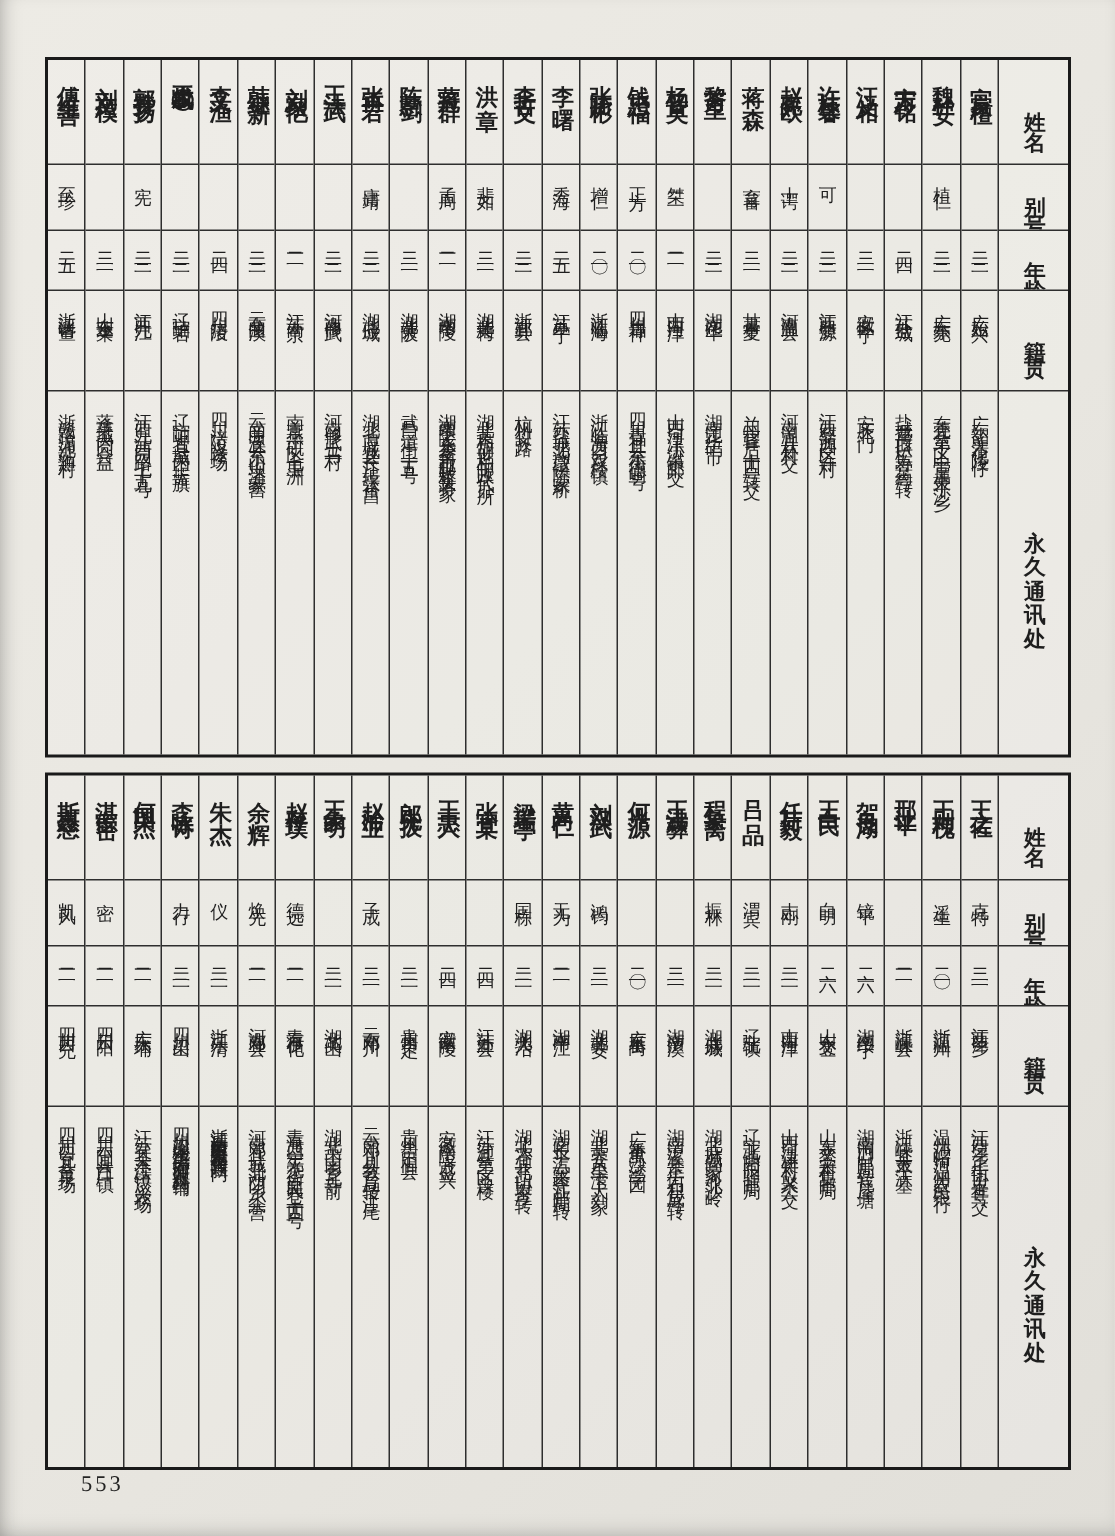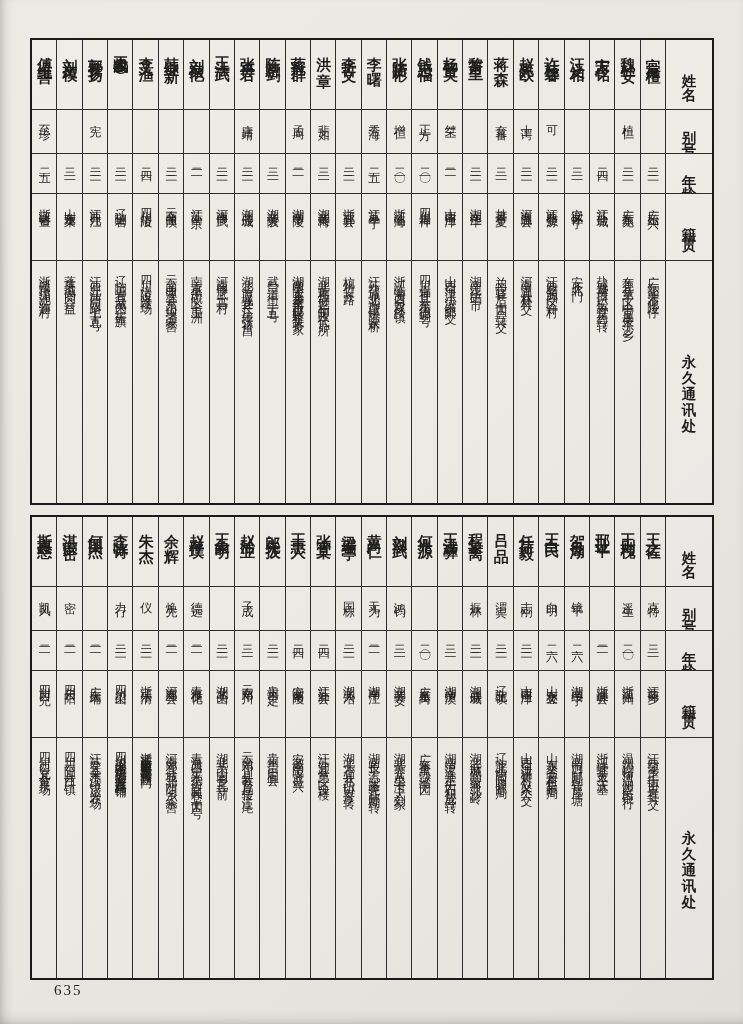--- a/index.html
+++ b/index.html
@@ -938,14 +938,14 @@
           <div class="vtext">年龄</div>
         </div>
         <div class="cell c-native">
           <div class="vtext">籍贯</div>
         </div>
         <div class="cell c-addr">
           <div class="vtext">永久通讯处</div>
         </div>
       </div>
     </div>
-  <div class="page-number">635</div>
+  <div class="page-number">553</div>
 </div>
 
 </body></html>

